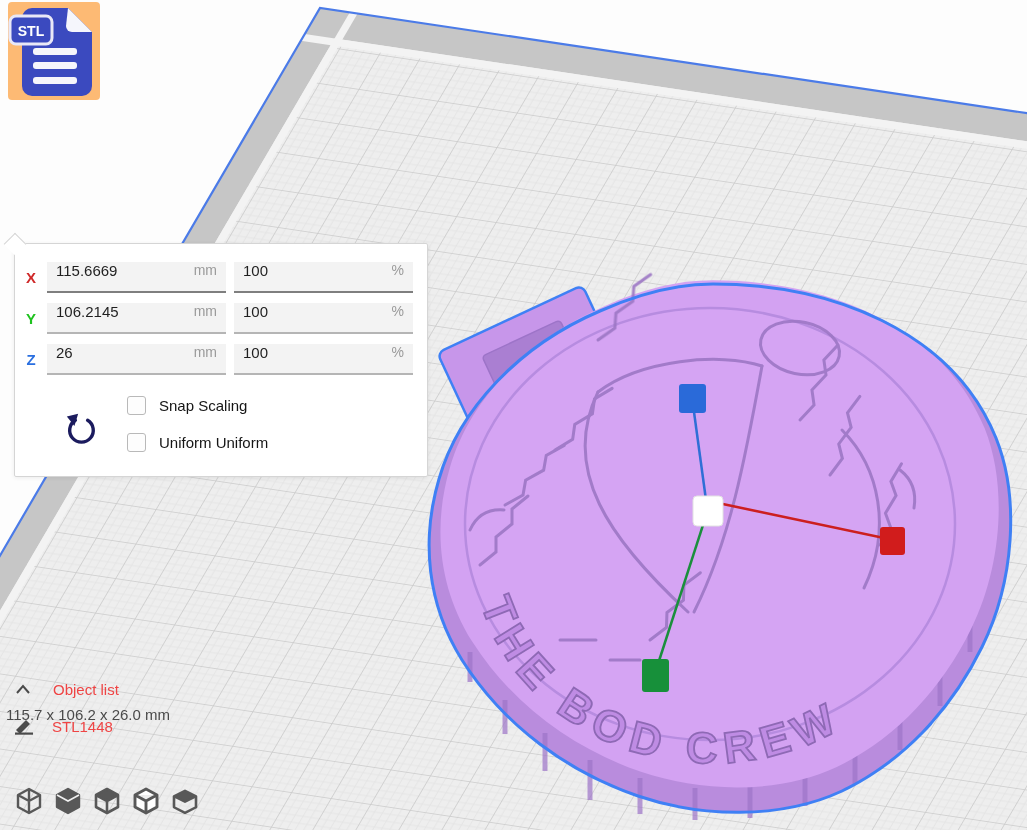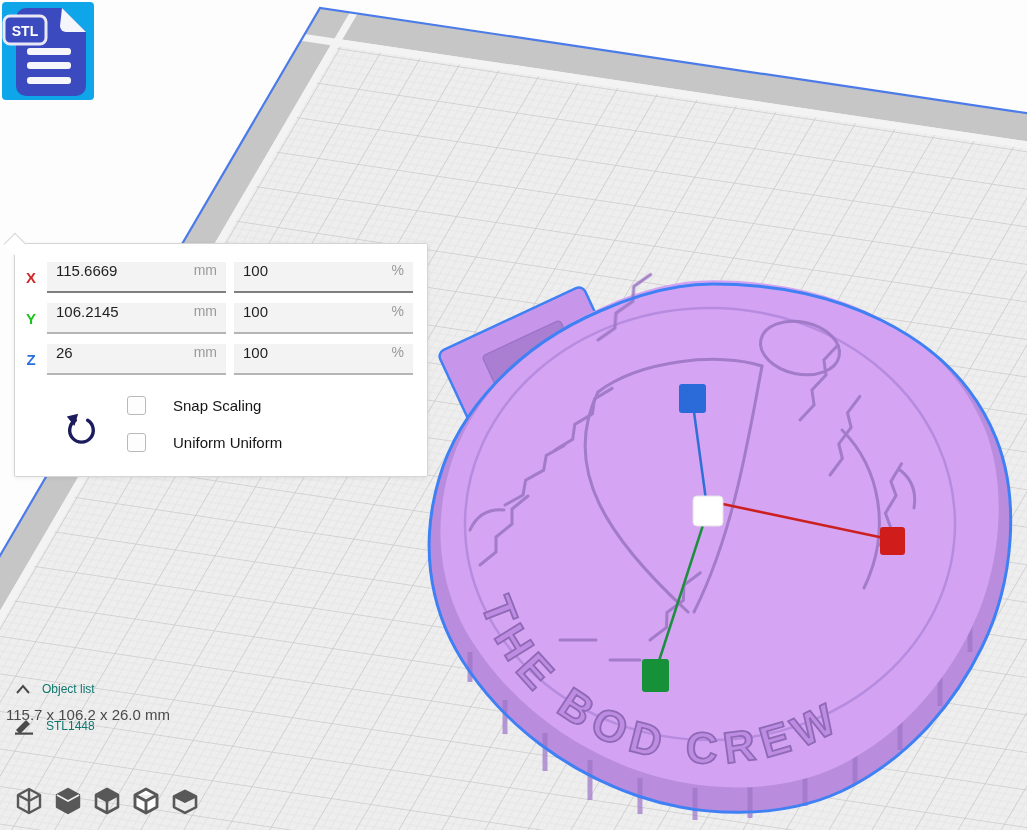--- a/index.html
+++ b/index.html
@@ -2,22 +2,22 @@
 <html><head>
 <meta charset="utf-8">
 <style>
   * { margin:0; padding:0; box-sizing:border-box; }
   body { background:#ffffff; font-family:"Liberation Sans", sans-serif; }
   .stage { position:relative; width:1027px; height:830px; overflow:hidden; background:#fdfdfd; }
 
   .layer { position:absolute; inset:0; }
 
   
-  .stl-icon { position:absolute; left:2px; top:2px; width:92px; height:98px;
-              background:#0ea5e9; border-radius:4px; }
+  .stl-icon { position:absolute; left:8px; top:2px; width:92px; height:98px;
+              background:#fdba74; border-radius:4px; }
 
   
   .scale-panel { position:absolute; left:14px; top:243px; width:414px; height:234px;
                  background:#ffffff; border:1px solid #d5d5d5; border-radius:2px;
                  box-shadow:0 1px 4px rgba(0,0,0,0.07); }
   .scale-panel .corner-notch { position:absolute; left:-8px; top:-8px; width:16px; height:16px;
                  background:#ffffff; border:1px solid #d5d5d5; transform:rotate(45deg);
                  border-right:none; border-bottom:none; }
   .axis-row { position:absolute; left:0; display:flex; align-items:center; width:100%; height:31px; }
   .axis-row .axis-label { width:32px; text-align:center; font-size:15px; font-weight:bold; }
@@ -28,28 +28,28 @@
            border-bottom:2px solid #b5b5b5; padding:0 9px; }
   .row-x .field { border-bottom-color:#7f7f7f; }
   .field input { flex:1; min-width:0; border:none; outline:none; background:transparent;
                  font:15px "Liberation Sans", sans-serif; color:#1f1f1f; }
   .field .unit { color:#9a9a9a; font-size:14px; margin-left:23px; }
   .field.mm-field { width:179px; margin-left:0; }
   .field.pct-field { width:179px; margin-left:8px; }
   .check-row { position:absolute; display:flex; align-items:center; }
   .checkbox { width:19px; height:19px; background:#fdfdfd; border:1px solid #b9b9b9;
               border-radius:3px; cursor:pointer; }
-  .check-label { margin-left:27px; font-size:15px; color:#151515; }
+  .check-label { margin-left:13px; font-size:15px; color:#151515; }
   .reset-btn { position:absolute; left:46px; top:160px; width:40px; height:44px; cursor:pointer;
                background:none; border:none; }
 
   
   .objlist { position:absolute; left:0; top:676px; width:320px; }
   .objlist-row { display:flex; align-items:center; height:26px; }
-  .objlist-row .txt { font-size:12px; color:#0f766e;margin-left:11px; }
+  .objlist-row .txt { font-size:15px; color:#ef4444; }
   .obj-toggle-icon { margin-left:15px; width:16px; }
   .obj-toggle-text { margin-left:22px; }
   .obj-item-row { margin-top:11px; }
   .obj-pencil-icon { margin-left:13px; width:22px; }
   .obj-item-text { margin-left:17px; }
   .obj-dims { position:absolute; left:6px; top:706px; font-size:15px; color:#4a4a4a; }
 
   
   .view-toolbar { position:absolute; left:14px; top:786px; display:flex; gap:9px; }
   .view-btn { width:30px; height:32px; background:none; border:none; padding:0; cursor:pointer; }

